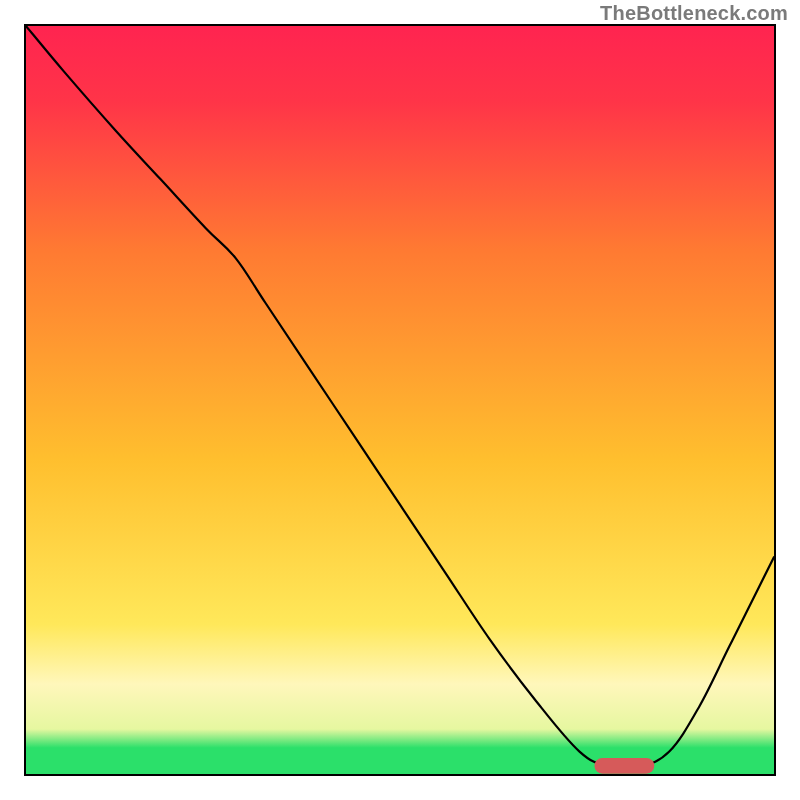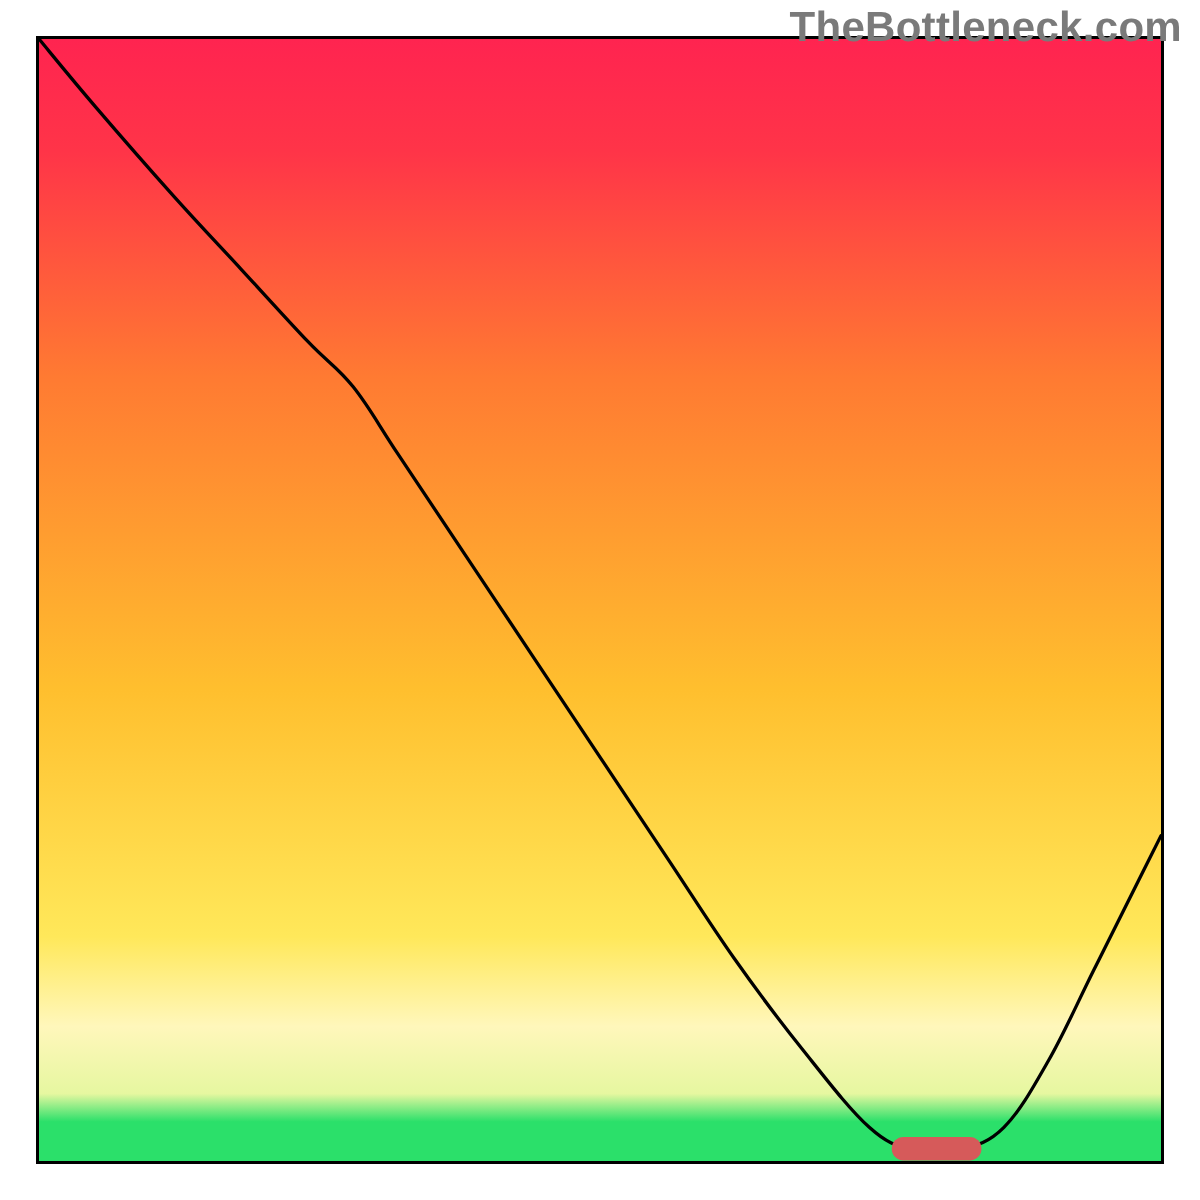--- a/index.html
+++ b/index.html
@@ -13,21 +13,21 @@
   }
   .chart-wrap {
     position: relative;
     width: 800px;
     height: 800px;
   }
   .watermark {
     position: absolute;
     top: 2px;
     right: 12px;
-    font-size: 28px;
+    font-size: 20px;
     font-weight: 600;
     color: #7a7a7a;
     letter-spacing: 0.2px;
     z-index: 10;
   }
   .plot-area {
     position: absolute;
     left: 24px;
     top: 24px;
     width: 752px;

